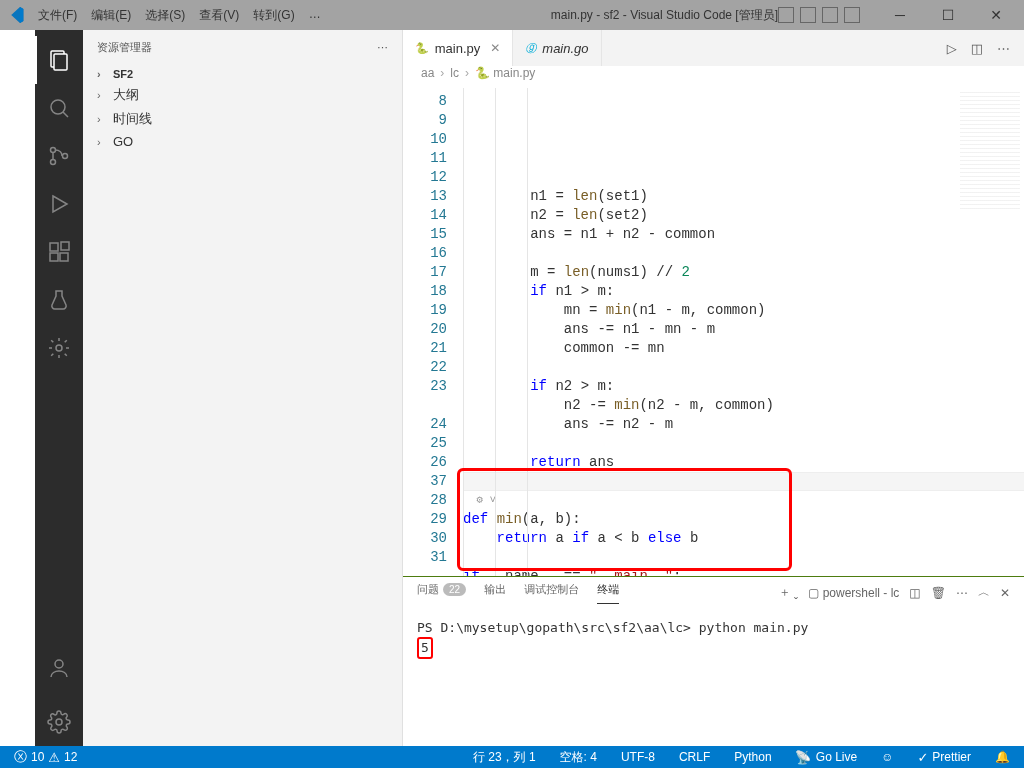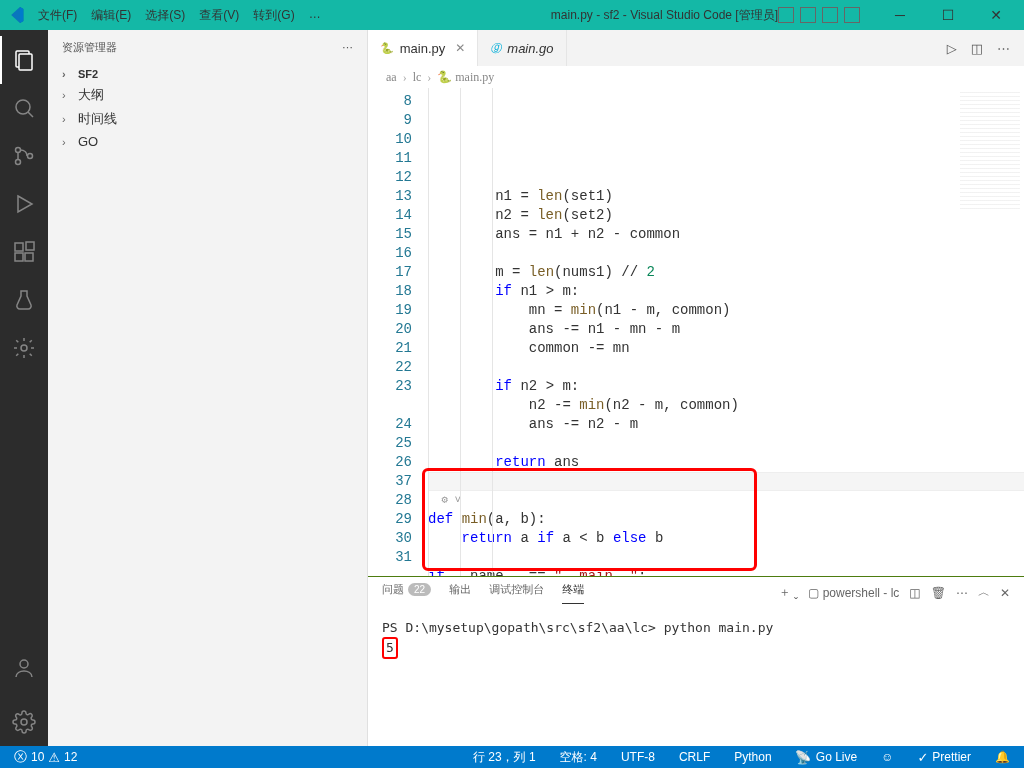--- a/index.html
+++ b/index.html
@@ -1,27 +1,27 @@
 <!DOCTYPE html>
 <html><head>
 <meta charset="utf-8">
 <style>
 * { margin: 0; padding: 0; box-sizing: border-box; }
 body { font-family: "Segoe UI", "Microsoft YaHei", sans-serif; font-size: 13px; background: #fff; width: 1024px; height: 768px; overflow: hidden; color: #333; }
-.titlebar { height: 30px; background: #14b8a6; display: flex; align-items: center; padding: 0 8px; }
+.titlebar { height: 30px; background: #a3a3a3; display: flex; align-items: center; padding: 0 8px; }
 .titlebar .vscode-icon { width: 16px; height: 16px; margin-right: 8px; }
 .menu { display: flex; gap: 2px; }
 .menu-item { padding: 2px 6px; font-size: 12px; cursor: default; }
 .title-text { flex: 1; text-align: right; font-size: 12px; color: #333; }
 .win-controls { display: flex; gap: 8px; align-items: center; }
 .win-controls .wc { width: 40px; height: 30px; display: flex; align-items: center; justify-content: center; font-size: 14px; }
 .layout-icons { display: flex; gap: 6px; margin-right: 20px; }
 .layout-icons .li { width: 16px; height: 16px; border: 1px solid #666; }
 
-.body-row { display: flex; height: calc(768px - 30px - 22px); }
+.body-row { display: flex; height: calc(768px - 30px - 22px); margin-left: 35px; }
 .activitybar { width: 48px; background: #2c2c2c; display: flex; flex-direction: column; align-items: center; padding-top: 6px; }
 .activitybar .ab { width: 48px; height: 48px; display: flex; align-items: center; justify-content: center; color: #858585; position: relative; }
 .activitybar .ab.active { color: #fff; }
 .activitybar .ab.active::before { content:""; position:absolute; left:0; top:0; bottom:0; width:2px; background:#fff; }
 .activitybar .bottom { margin-top: auto; margin-bottom: 6px; }
 
 .sidebar { width: 320px; background: #f3f3f3; border-right: 1px solid #e0e0e0; display: flex; flex-direction: column; }
 .sidebar-header { height: 35px; display: flex; align-items: center; padding: 0 14px; font-size: 11px; color: #555; justify-content: space-between; }
 .tree { font-size: 13px; color: #333; }
 .tree-item { display:flex; align-items:center; padding: 3px 14px; cursor: default; gap:4px;}
@@ -31,21 +31,21 @@
 .editor-area { flex:1; display:flex; flex-direction:column; background:#fff; min-width:0;}
 .tabs-row { height: 36px; background:#f3f3f3; display:flex; align-items:stretch; }
 .tab { display:flex; align-items:center; padding: 0 12px; gap:6px; font-size:13px; font-style:italic; border-right:1px solid #e5e5e5; cursor:default; }
 .tab.active { background:#fff; font-style:normal; }
 .tab .close { font-size:12px; color:#888; margin-left:4px;}
 .tab .lang-icon { font-size:11px; }
 .py-icon { color:#3572A5; }
 .go-icon { color:#00ADD8; }
 .tabs-right { margin-left:auto; display:flex; align-items:center; gap:14px; padding-right:14px; color:#555; }
 
-.breadcrumb { height:22px; display:flex; align-items:center; padding: 0 18px; font-size:12px; color:#888; gap:6px;font-family:Liberation Serif, serif; }
+.breadcrumb { height:22px; display:flex; padding: 0 18px; font-size:12px; color:#888; gap:6px; }
 .breadcrumb .sep { color:#aaa; }
 
 .code-area { flex:1; display:flex; position:relative; overflow:hidden; }
 .gutter { width:60px; text-align:right; padding-right:16px; color:#237893; font-family: Consolas, "Courier New", monospace; font-size:14px; line-height:19px; padding-top:4px; user-select:none;}
 .code { flex:1; font-family: Consolas, "Courier New", monospace; font-size:14px; line-height:19px; padding-top:4px; position:relative; white-space:pre; }
 .code .line { height:19px; }
 .kw { color:#0000ff; }
 .fn { color:#795E26; }
 .str { color:#a31515; }
 .num { color:#098658; }

